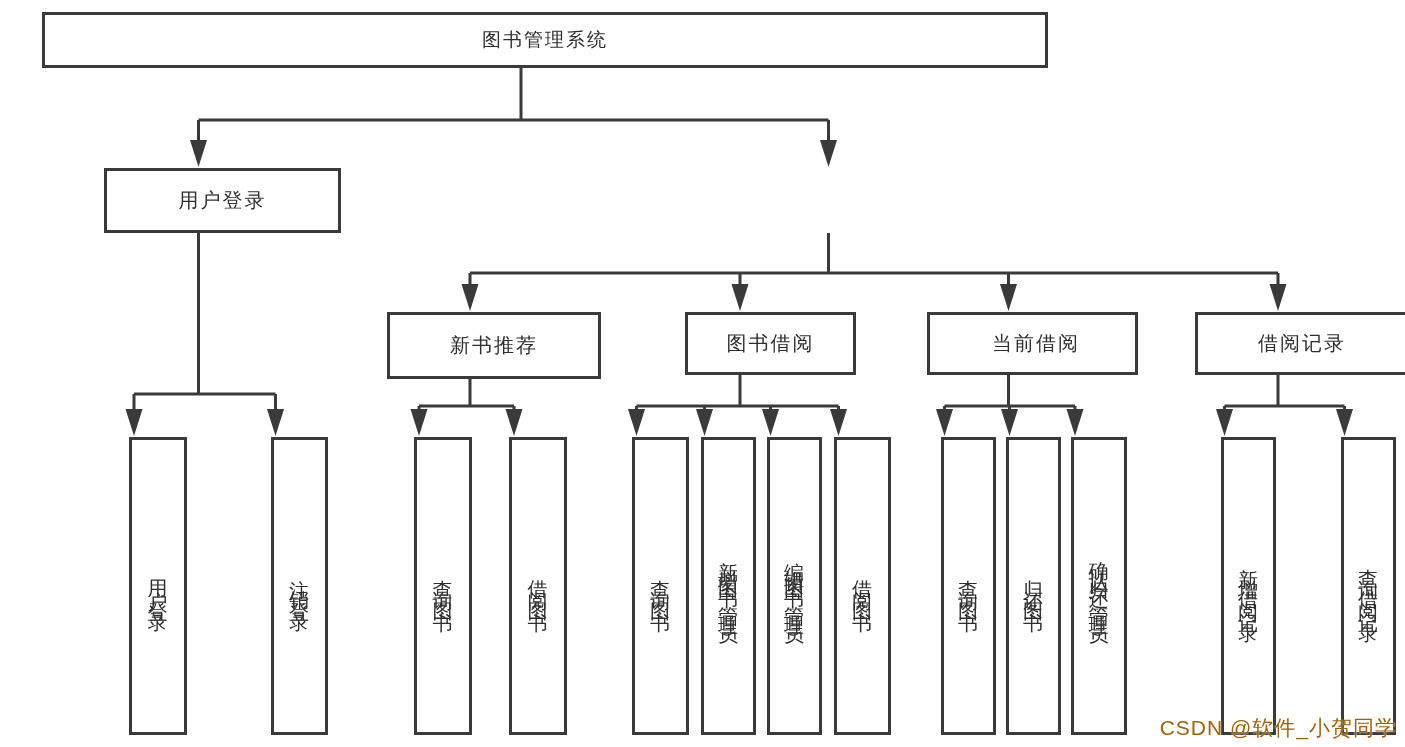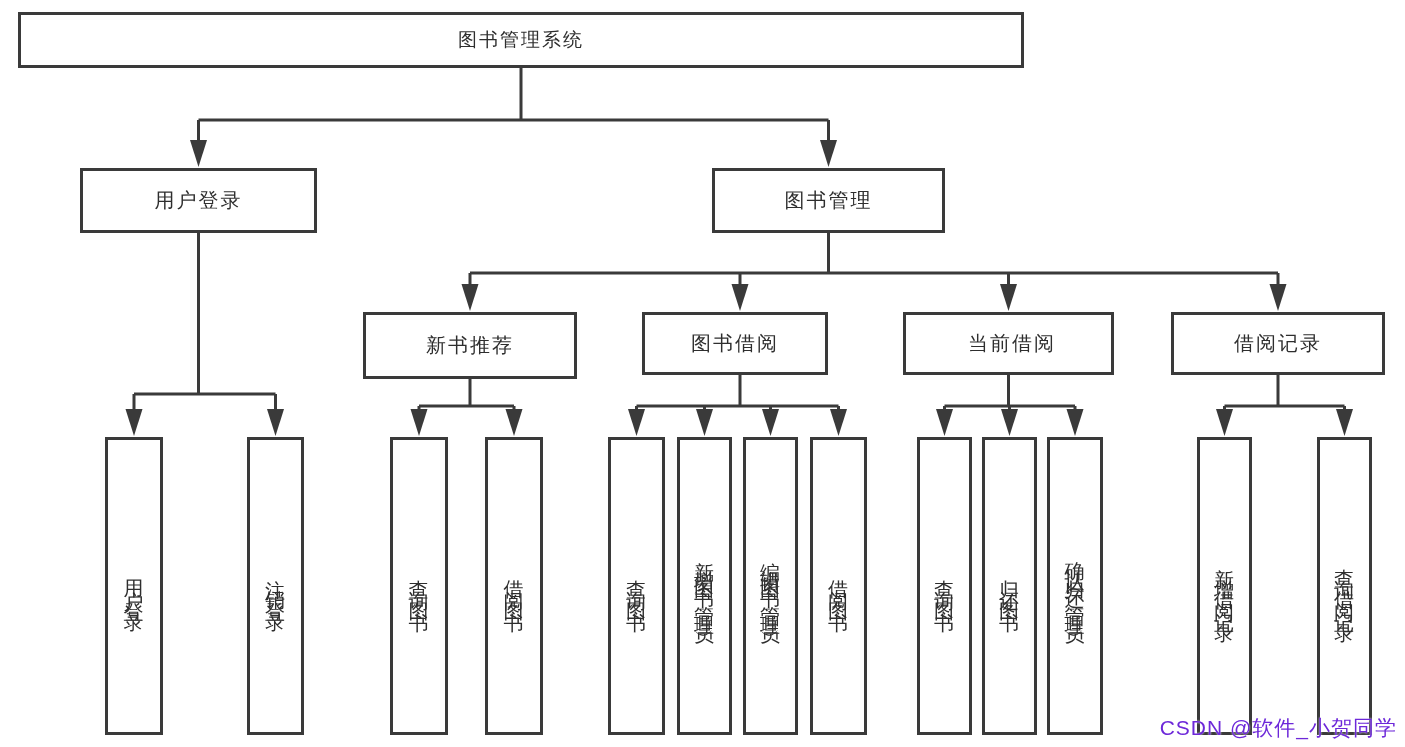--- a/index.html
+++ b/index.html
@@ -11,36 +11,37 @@
     overflow:hidden;
   }
   .wires{position:absolute;left:0;top:0;width:1405px;height:747px;}
   .box{
     position:absolute;
     box-sizing:border-box;
     border:3px solid #3a3a3a;
     background:#ffffff;
     display:flex;align-items:center;justify-content:center;
     color:#2e2e2e;
+    margin-left:24px;
   }
   .hlabel{font-size:20px;letter-spacing:2px;white-space:nowrap;}
   .rootlabel{font-size:19px;letter-spacing:2px;}
   .vlabel{
     writing-mode:vertical-rl;
     text-orientation:mixed;
     font-size:20px;
     line-height:1;
     letter-spacing:11px;
     white-space:nowrap;
   }
   .watermark{
     position:absolute;
     right:8px;bottom:5px;
     font-size:21px;
-    color:#6d28d9;
+    color:#a16207;
     text-shadow:0 0 2px #ffffff;
     letter-spacing:1px;
     white-space:nowrap;
   }
 </style>
 </head>
 <body>
 
 <div class="canvas">
 
@@ -80,28 +81,25 @@
     <polygon fill="#3a3a3a" stroke="none" points="1336,409 1353,409 1344.5,436"></polygon>
   </svg>
 
   <div class="box" style="left:18px;top:12px;width:1006px;height:56px;">
     <span class="rootlabel">图书管理系统</span>
   </div>
 
   <div class="box" style="left:80px;top:168px;width:237px;height:65px;">
     <span class="hlabel">用户登录</span>
   </div>
-  <div class="box" style="left:712px;top:168px;width:233px;height:65px;">
-    <span class="hlabel">图书管理</span>
-  </div>
 
   <div class="box" style="left:363px;top:312px;width:214px;height:67px;">
     <span class="hlabel">新书推荐</span>
   </div>
-  <div class="box" style="left:642px;top:312px;width:186px;height:63px;">
+  <div class="box" style="left:661px;top:312px;width:171px;height:63px;">
     <span class="hlabel">图书借阅</span>
   </div>
   <div class="box" style="left:903px;top:312px;width:211px;height:63px;padding-left:7px;">
     <span class="hlabel">当前借阅</span>
   </div>
   <div class="box" style="left:1171px;top:312px;width:214px;height:63px;">
     <span class="hlabel">借阅记录</span>
   </div>
 
   <div class="box" style="left:105px;top:437px;width:58px;height:298px;">

